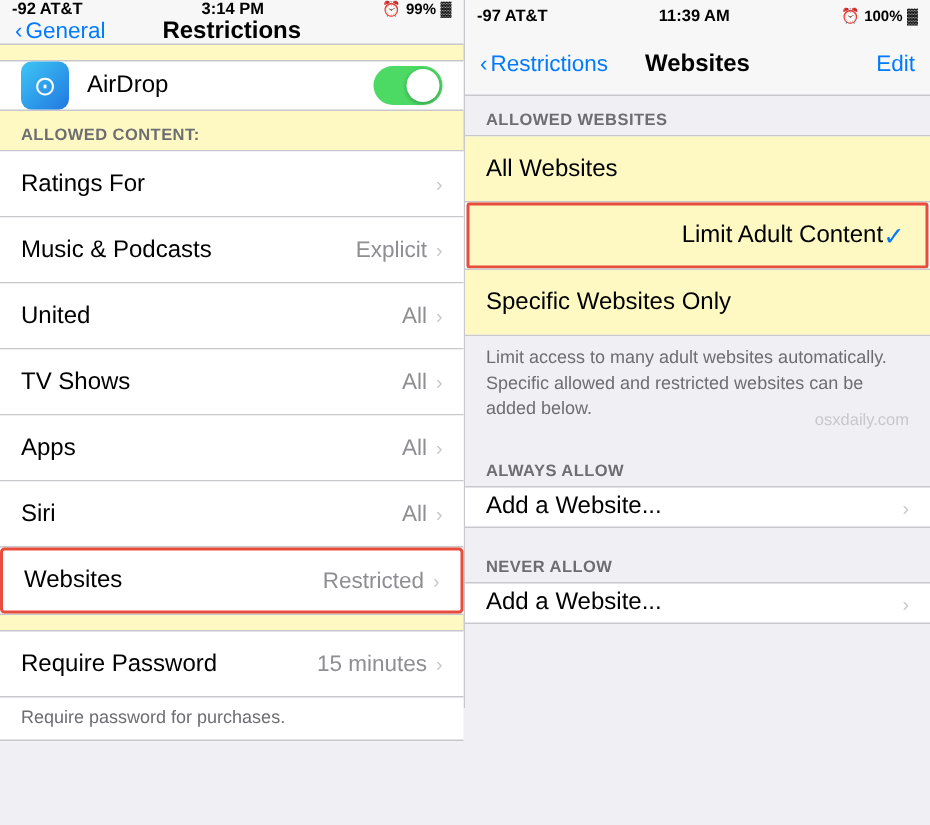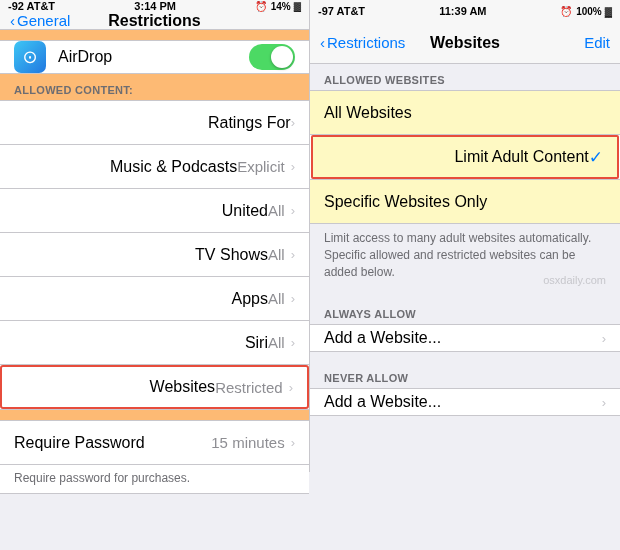--- a/index.html
+++ b/index.html
@@ -9,21 +9,21 @@
       display: flex;
       width: 620px;
       height: 550px;
       overflow: hidden;
     }
 
     
     .panel-left {
       width: 310px;
       height: 472px;
-      background: #fdba74;
+      background: #fef9c3;
       display: flex;
       flex-direction: column;
       border-right: 1px solid #c8c7cc;
     }
 
     .status-bar {
       background: #f7f7f7;
       height: 22px;
       display: flex;
       align-items: center;
@@ -124,21 +124,20 @@
     }
 
     .list-item {
       height: 44px;
       display: flex;
       align-items: center;
       padding: 0 14px;
       border-bottom: 1px solid #c8c7cc;
       background: #fff;
       cursor: pointer;
-      text-align: right;
     }
     .list-item:last-child { border-bottom: none; }
     .list-item-label {
       flex: 1;
       font-size: 16px;
       color: #000;
     }
     .list-item-value {
       font-size: 15px;
       color: #8e8e93;
@@ -292,21 +291,21 @@
 </head>
 <body>
 
 <div class="panel-left">
 
   <div class="status-bar">
     <span>-92 AT&amp;T</span>
     <span class="status-bar-center">3:14 PM</span>
     <div class="status-bar-right">
       <span>⏰</span>
-      <span>14%</span>
+      <span>99%</span>
       <span>▓</span>
     </div>
   </div>
 
   <div class="nav-bar">
     <div class="nav-back">
       <span>‹</span>
       <span>General</span>
     </div>
     <span class="nav-title">Restrictions</span>

